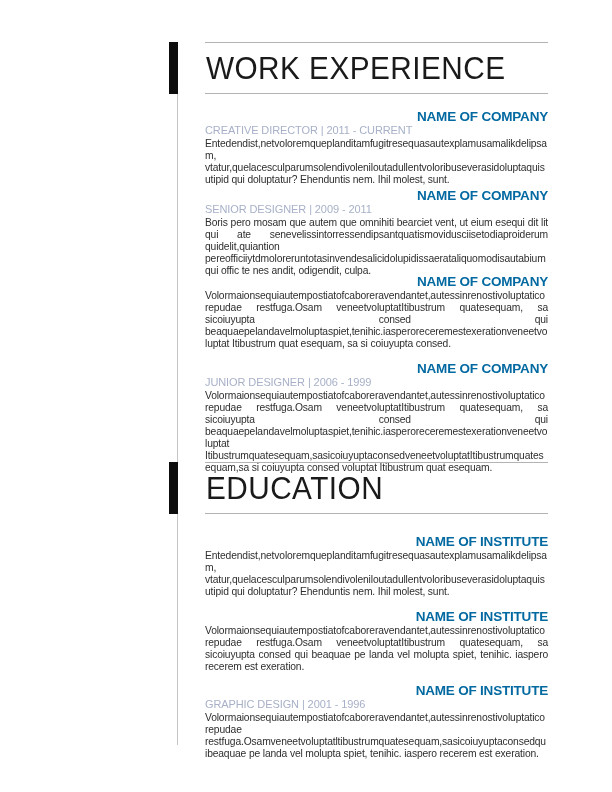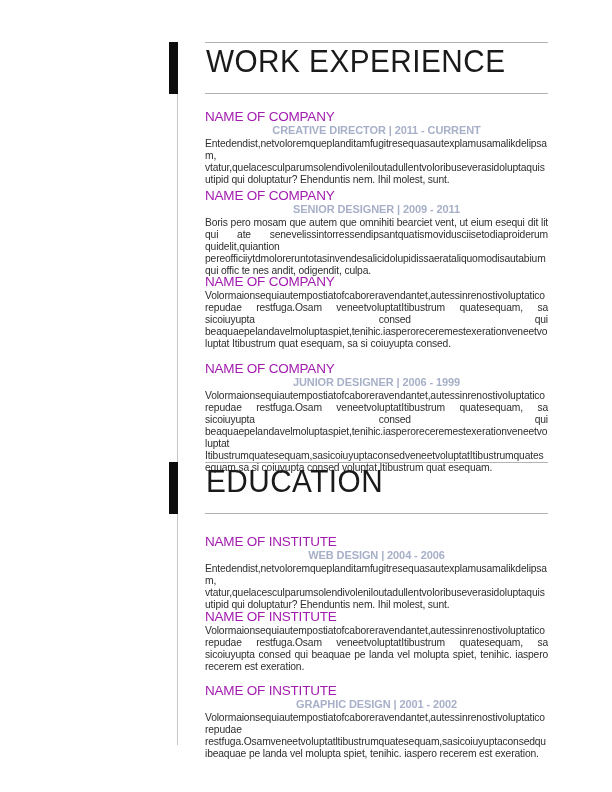--- a/index.html
+++ b/index.html
@@ -16,40 +16,40 @@
   }
   .accent-bar{
     position:absolute;left:169px;width:9px;height:52px;
     background:#0d0d0d;
   }
   .bar-work{top:42px;}
   .bar-edu{top:462px;}
   .section-header{
     position:absolute;left:205px;width:343px;height:50px;
     border-top:1px solid #b3b3b3;border-bottom:1px solid #b3b3b3;
-    display:flex;
+    display:flex;align-items:center;
   }
   .hdr-work{top:42px;}
   .hdr-edu{top:462px;}
   .section-title{
     font-size:32px;font-weight:400;color:#1a1a1a;
     letter-spacing:0.5px;white-space:nowrap;
     transform:scaleX(0.93);transform-origin:left center;
     padding-left:1px;
   }
   .entry{
     position:absolute;left:205px;width:343px;
   }
   .entry-title{
-    font-size:13.5px;font-weight:400;color:#a21caf;
-    line-height:15px;letter-spacing:-0.2px;
+    font-size:13.5px;font-weight:700;color:#0369a1;
+    line-height:15px;letter-spacing:-0.2px;text-align:right;
   }
   .entry-subtitle{
-    font-size:11px;font-weight:700;color:#a7b0c8;
-    line-height:13px;letter-spacing:-0.1px;text-align:center;
+    font-size:11px;font-weight:400;color:#a7b0c8;
+    line-height:13px;letter-spacing:-0.1px;
   }
   .entry-body{
     margin-top:1px;
     font-size:10.3px;color:#2e2e2e;
     line-height:12px;
     text-align:justify;
     letter-spacing:-0.15px;
     overflow-wrap:anywhere;
     word-break:normal;
   }
@@ -91,28 +91,27 @@
     <div class="entry-body">Volormaionsequiautempostiatofcaboreravendantet,autessinrenostivoluptaticorepudae restfuga.Osam veneetvoluptatItibustrum quatesequam, sa sicoiuyupta consed qui beaquaepelandavelmoluptaspiet,tenihic.iasperoreceremestexerationveneetvoluptat Itibustrumquatesequam,sasicoiuyuptaconsedveneetvoluptatItibustrumquatesequam,sa si coiuyupta consed voluptat Itibustrum quat esequam.</div>
   </div>
 
   <div class="accent-bar bar-edu"></div>
   <div class="section-header hdr-edu">
     <div class="section-title">EDUCATION</div>
   </div>
 
   <div class="entry i1">
     <div class="entry-title">NAME OF INSTITUTE</div>
-    <div class="entry-subtitle">WEB DESIGN | 2004 - 2006</div>
     <div class="entry-body">Entedendist,netvoloremqueplanditamfugitresequasautexplamusamalikdelipsam, vtatur,quelacesculparumsolendivoleniloutadullentvoloribuseverasidoluptaquisutipid qui doluptatur? Ehenduntis nem. Ihil molest, sunt.</div>
   </div>
 
   <div class="entry i2">
     <div class="entry-title">NAME OF INSTITUTE</div>
     <div class="entry-body">Volormaionsequiautempostiatofcaboreravendantet,autessinrenostivoluptaticorepudae restfuga.Osam veneetvoluptatItibustrum quatesequam, sa sicoiuyupta consed qui beaquae pe landa vel molupta spiet, tenihic. iaspero recerem est exeration.</div>
   </div>
 
   <div class="entry i3">
     <div class="entry-title">NAME OF INSTITUTE</div>
-    <div class="entry-subtitle">GRAPHIC DESIGN | 2001 - 2002</div>
+    <div class="entry-subtitle">GRAPHIC DESIGN | 2001 - 1996</div>
     <div class="entry-body">Volormaionsequiautempostiatofcaboreravendantet,autessinrenostivoluptaticorepudae restfuga.Osamveneetvoluptatltibustrumquatesequam,sasicoiuyuptaconsedquibeaquae pe landa vel molupta spiet, tenihic. iaspero recerem est exeration.</div>
   </div>
 
 </div>
 
 </body></html>

